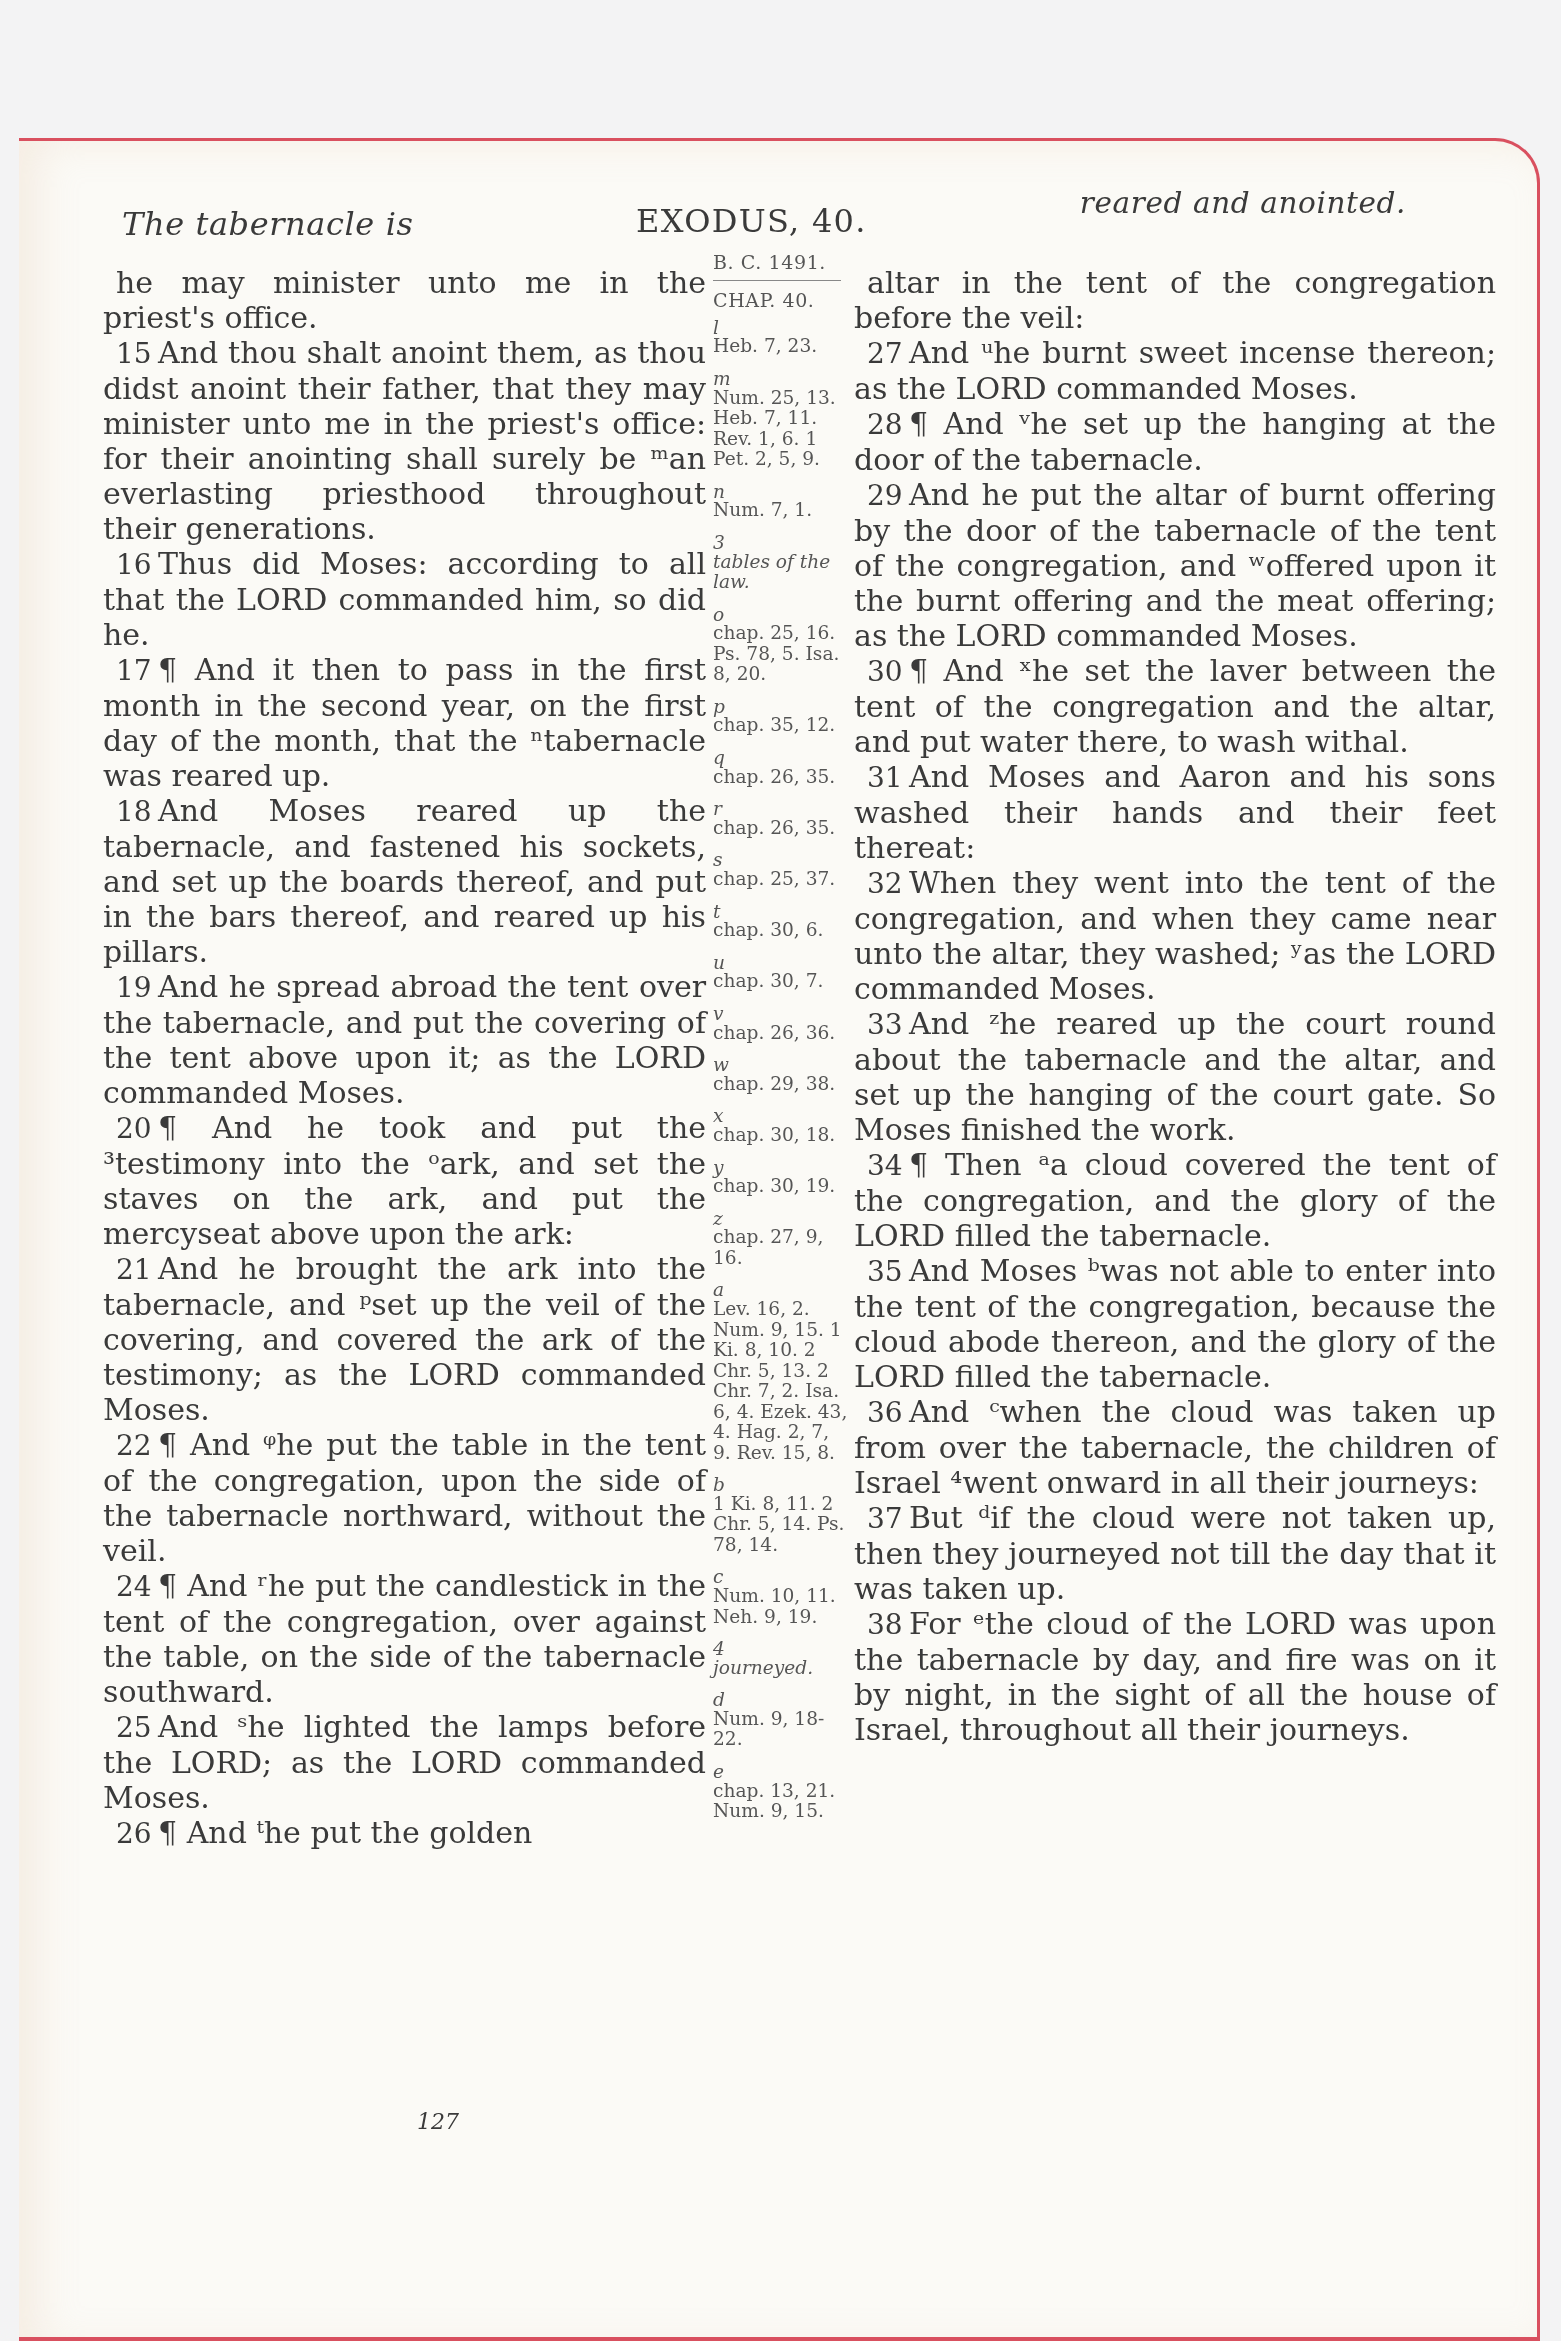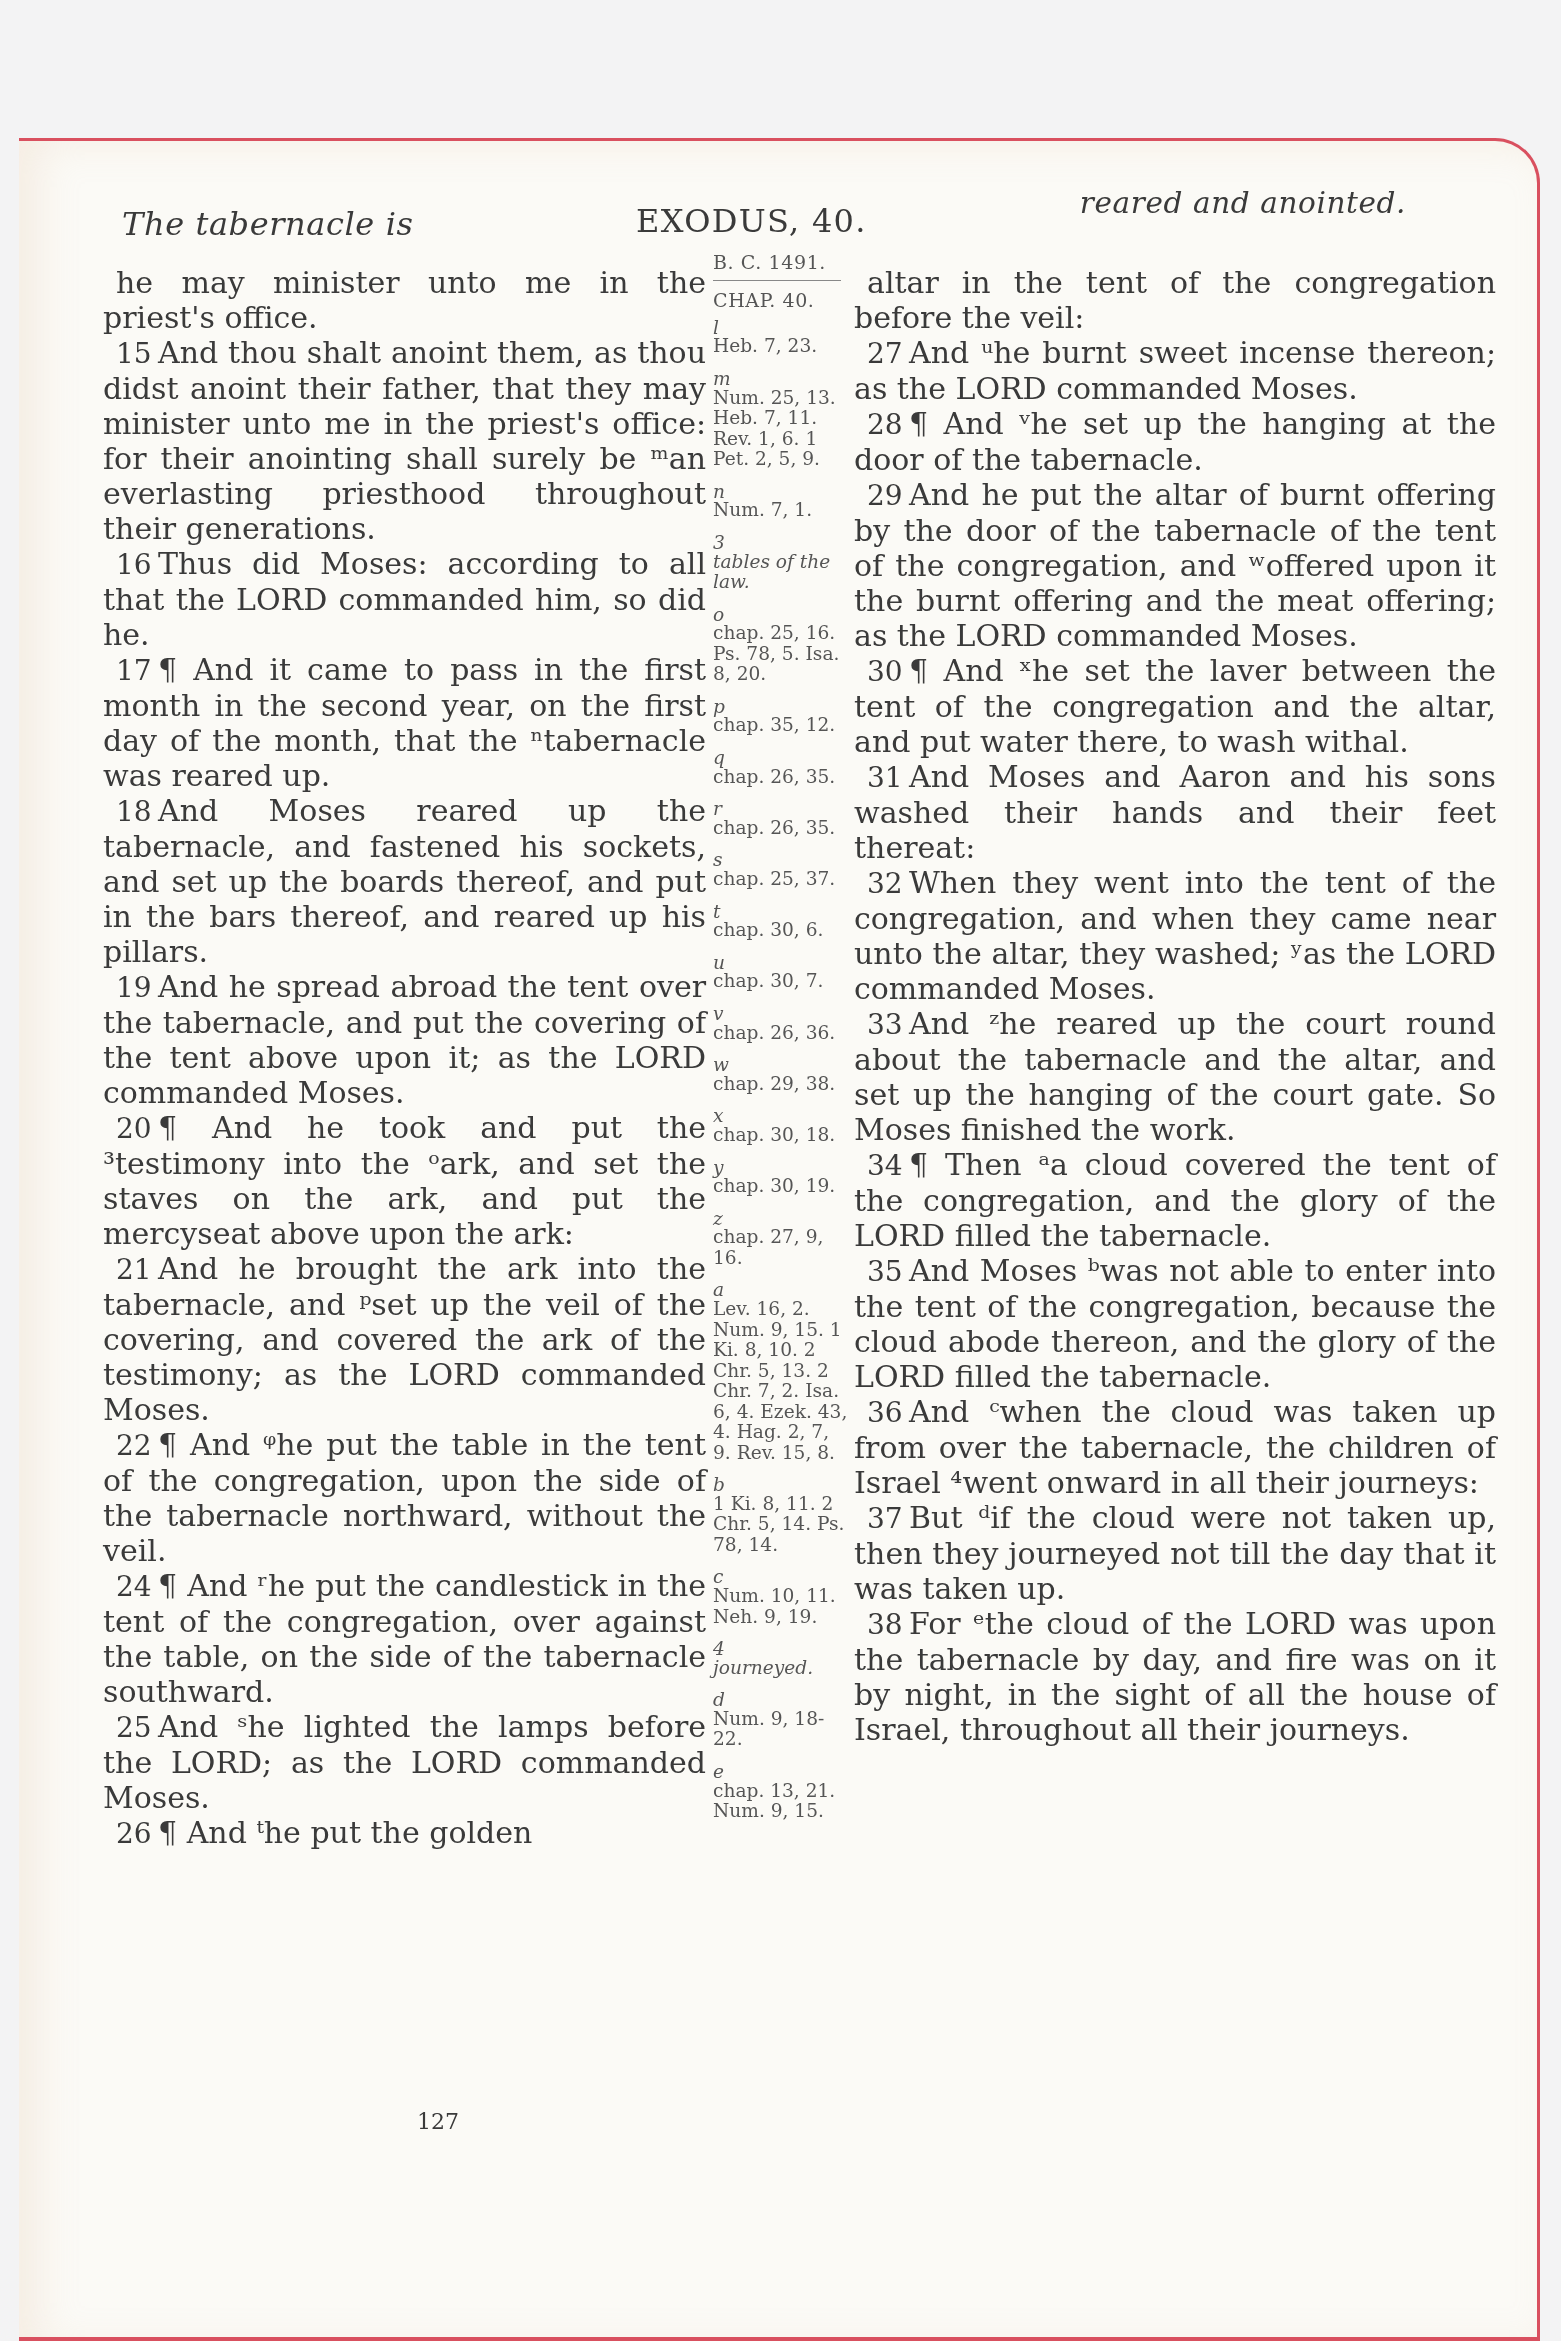--- a/index.html
+++ b/index.html
@@ -17,42 +17,42 @@
   .col-right{left:854px;width:642px;}
   .verse{margin:0;text-indent:13px;}
   .verse .num{font-size:28px;margin-right:6.4px;}
   .refs{position:absolute;left:713px;top:252px;width:138px;font-size:18.6px;line-height:20.5px;color:#555;}
   .refs .hdr{font-size:19px;letter-spacing:0.6px;}
   .refs .rule{border-top:1.3px solid #888;margin:7.7px 0 9px 0;width:128px;}
   .ref{margin-bottom:14px;}
   .ref .letter{font-style:italic;display:block;line-height:16.7px;}
   .ref .txt{display:block;}
   .ref .ital{font-style:italic;}
-  .page-num{position:absolute;left:417px;top:2109px;font-size:22px;}
+  .page-num{position:absolute;left:417px;top:2109px;font-size:22px;font-style:italic;}
   .ghost{position:absolute;left:109px;top:2164px;width:1412px;height:77px;opacity:.12;
          font-size:28px;line-height:33px;color:#444;transform:scaleX(-1);}
 </style>
 </head>
 <body>
 
 <div class="page">
   <div class="bottom-edge"></div>
 </div>
 
 <div class="running-head">
   <span class="rh-left">The tabernacle is</span>
   <span class="rh-center">EXODUS, 40.</span>
   <span class="rh-right">reared and anointed.</span>
 </div>
 
 <div class="col col-left" id="left-col">
     <p class="verse cont"><span>he may minister unto me in the priest's office.</span></p>
     <p class="verse"><span class="num">15</span><span>And thou shalt anoint them, as thou didst anoint their father, that they may minister unto me in the priest's office: for their anointing shall surely be ᵐan everlasting priesthood throughout their generations.</span></p>
     <p class="verse"><span class="num">16</span><span>Thus did Moses: according to all that the LORD commanded him, so did he.</span></p>
-    <p class="verse"><span class="num">17</span><span>¶ And it came to pass in the first month in the second year, on the first day of the month, that the ⁿtabernacle was reared up.</span></p>
+    <p class="verse"><span class="num">17</span><span>¶ And it then to pass in the first month in the second year, on the first day of the month, that the ⁿtabernacle was reared up.</span></p>
     <p class="verse"><span class="num">18</span><span>And Moses reared up the tabernacle, and fastened his sockets, and set up the boards thereof, and put in the bars thereof, and reared up his pillars.</span></p>
     <p class="verse"><span class="num">19</span><span>And he spread abroad the tent over the tabernacle, and put the covering of the tent above upon it; as the LORD commanded Moses.</span></p>
     <p class="verse"><span class="num">20</span><span>¶ And he took and put the ³testimony into the ᵒark, and set the staves on the ark, and put the mercyseat above upon the ark:</span></p>
     <p class="verse"><span class="num">21</span><span>And he brought the ark into the tabernacle, and ᵖset up the veil of the covering, and covered the ark of the testimony; as the LORD commanded Moses.</span></p>
     <p class="verse"><span class="num">22</span><span>¶ And ᵠhe put the table in the tent of the congregation, upon the side of the tabernacle northward, without the veil.</span></p>
     <p class="verse"><span class="num">24</span><span>¶ And ʳhe put the candlestick in the tent of the congregation, over against the table, on the side of the tabernacle southward.</span></p>
     <p class="verse"><span class="num">25</span><span>And ˢhe lighted the lamps before the LORD; as the LORD commanded Moses.</span></p>
     <p class="verse"><span class="num">26</span><span>¶ And ᵗhe put the golden</span></p>
   </div>
 

